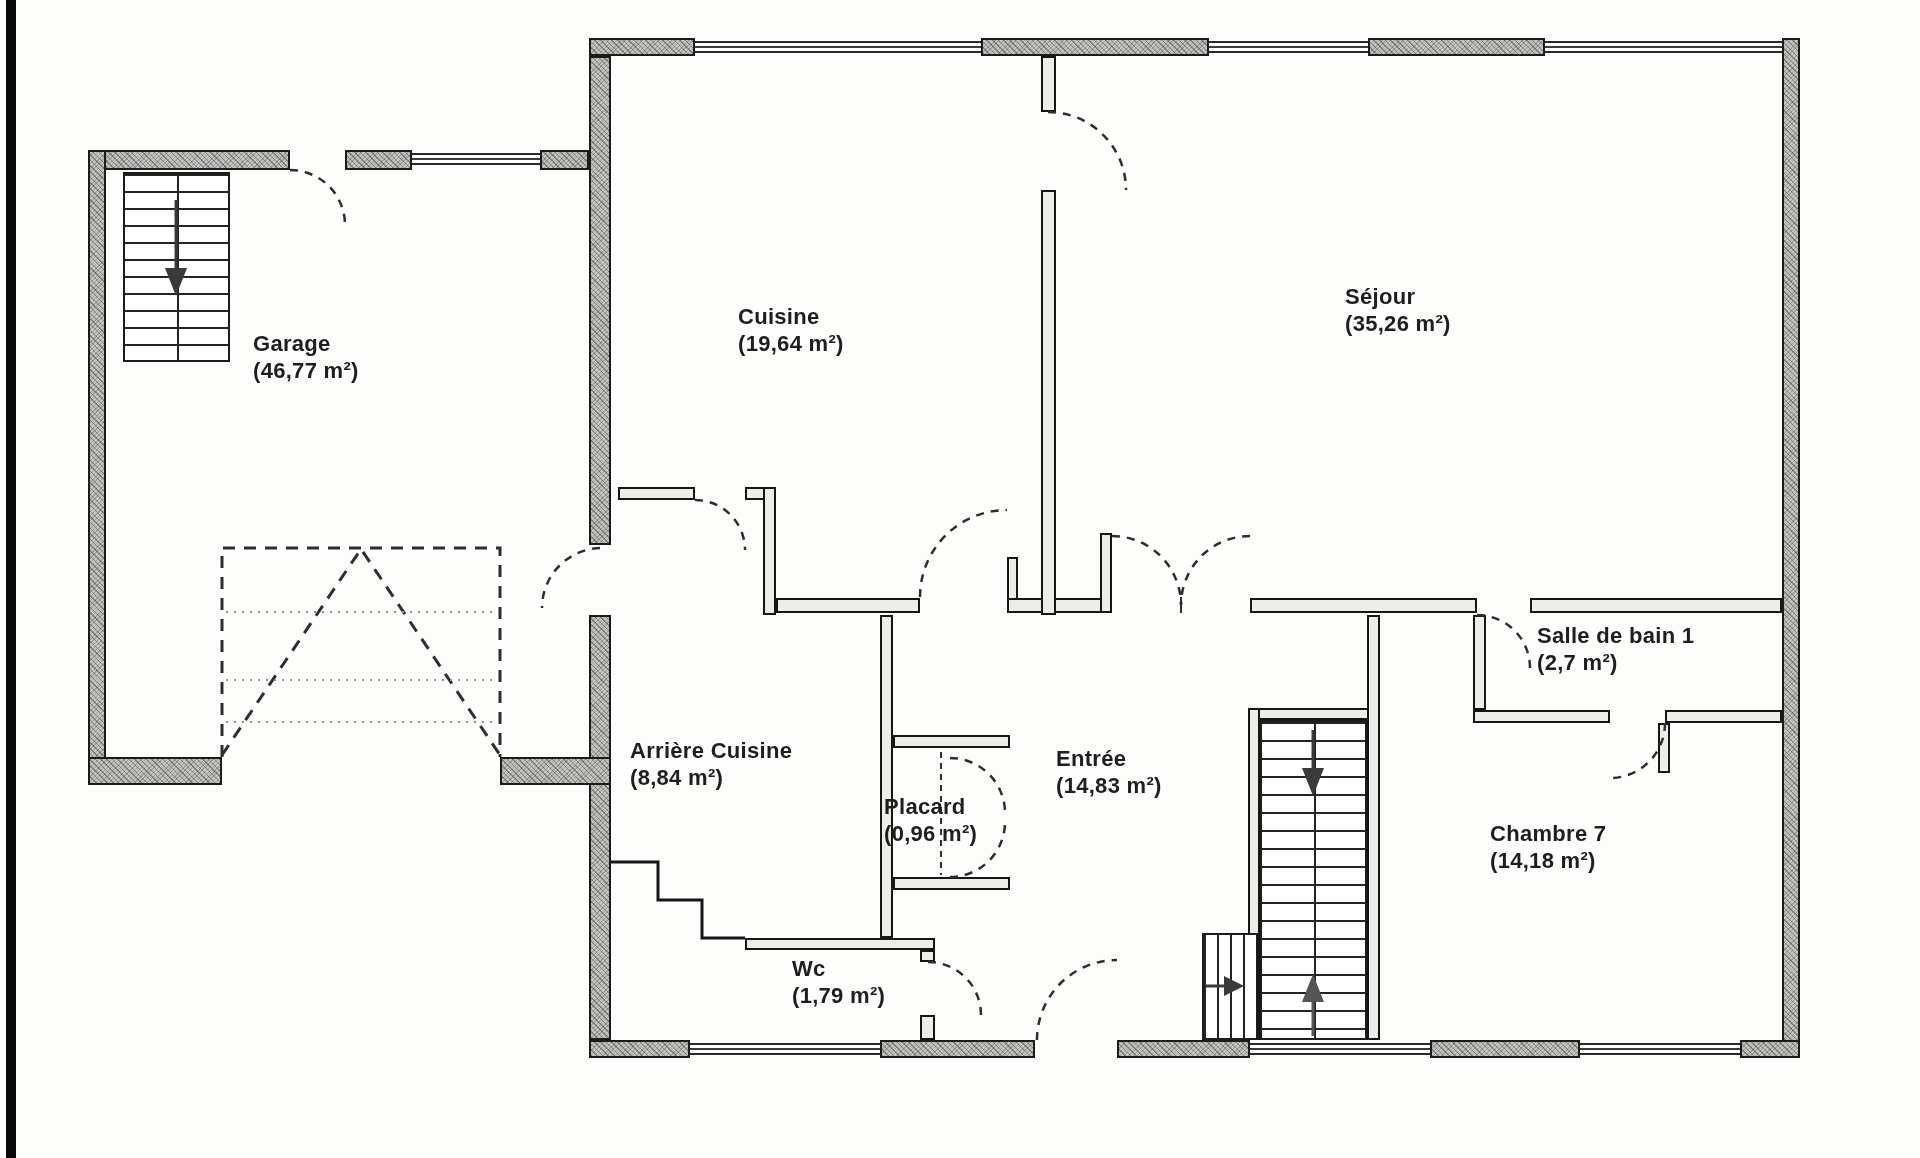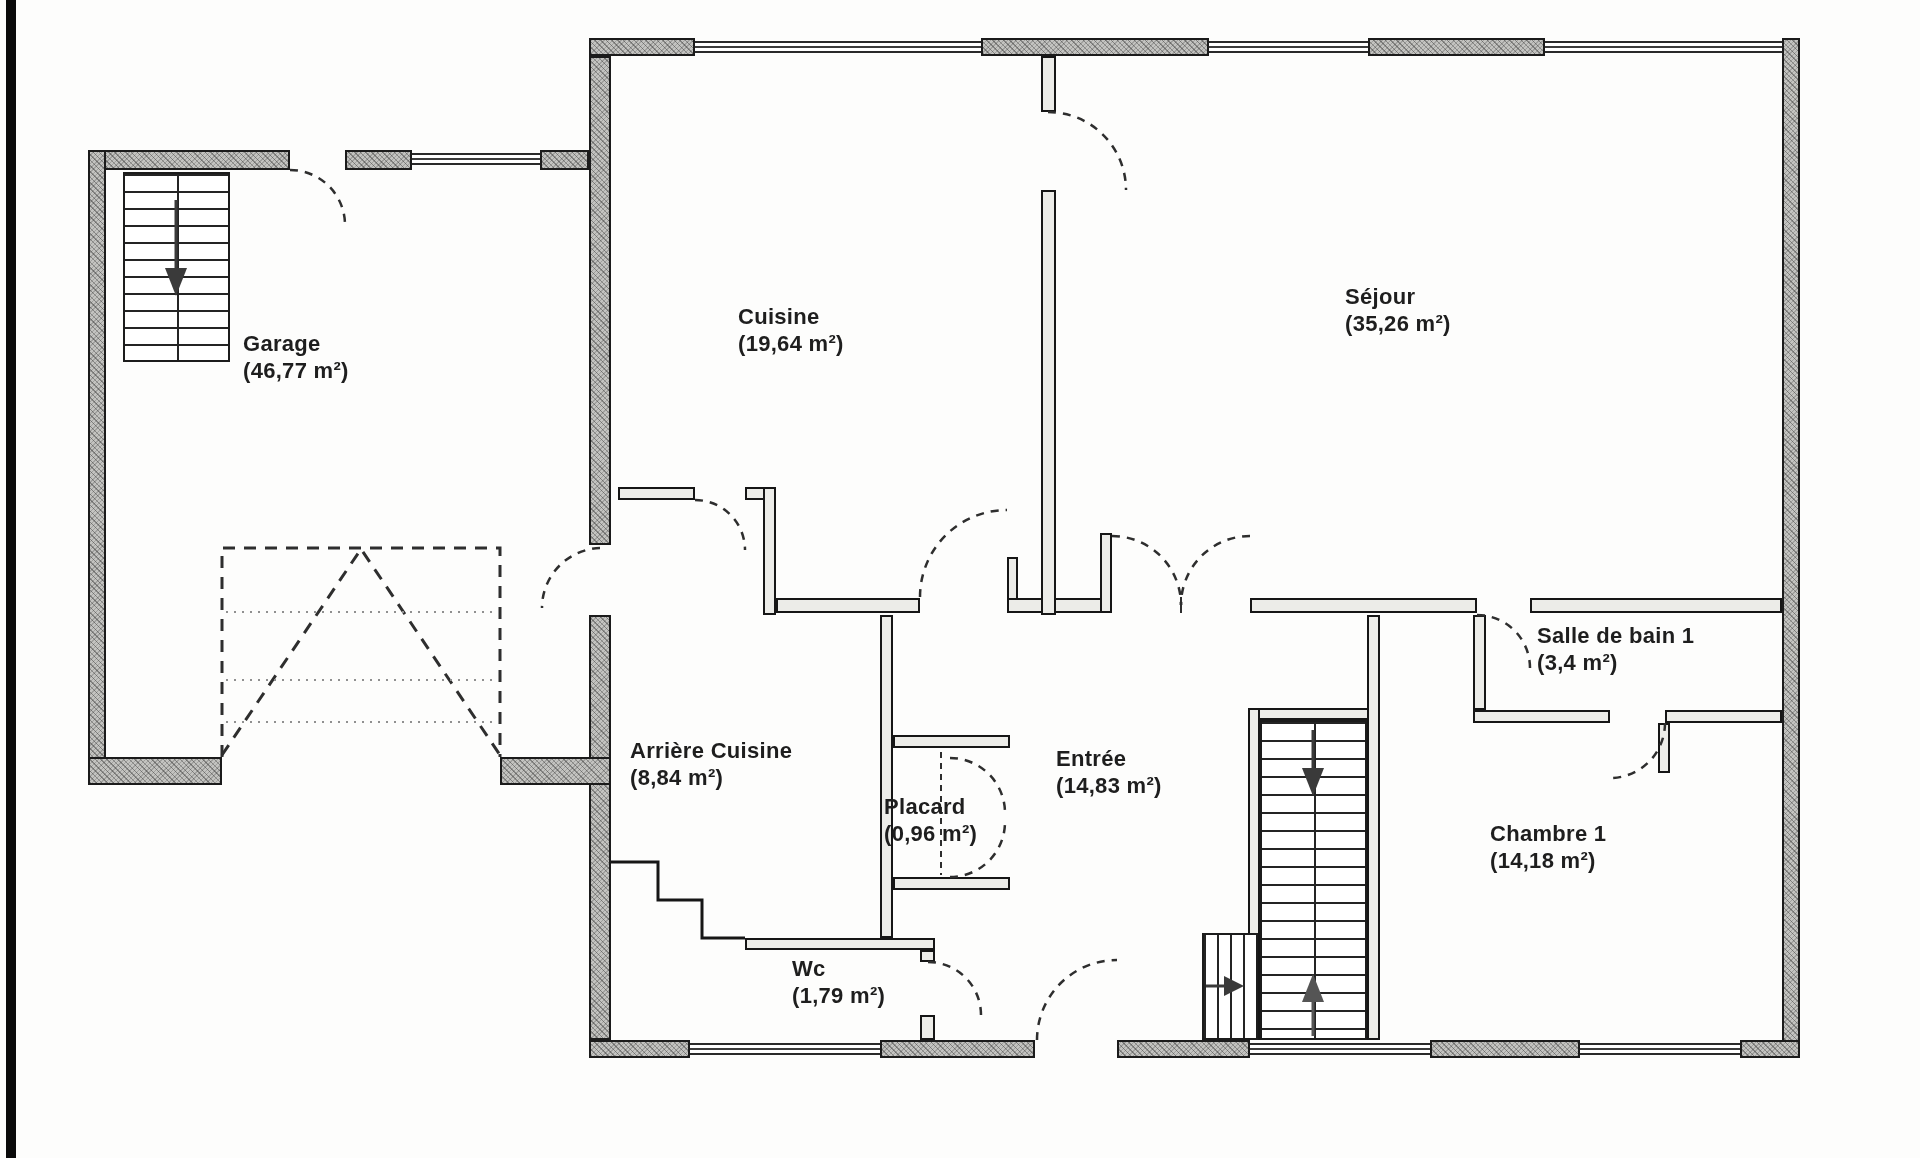--- a/index.html
+++ b/index.html
@@ -140,21 +140,21 @@
     <g>
       <line x1="1313" y1="1002" x2="1313" y2="1036" stroke="#555" stroke-width="3"></line>
       <polygon points="1302,1002 1324,1002 1313,974" fill="#555"></polygon>
     </g>
     <g>
       <line x1="1206" y1="986" x2="1224" y2="986" stroke="#3a3a3a" stroke-width="3"></line>
       <polygon points="1224,976 1224,996 1244,986" fill="#3a3a3a"></polygon>
     </g>
   </svg>
 
-  <div class="room-label" style="left:243px;top:330px">
+  <div class="room-label" style="left:253px;top:330px">
     <span>Garage</span>
     <span class="area">(46,77 m²)</span>
   </div>
   <div class="room-label" style="left:738px;top:303px">
     <span>Cuisine</span>
     <span class="area">(19,64 m²)</span>
   </div>
   <div class="room-label" style="left:1345px;top:283px">
     <span>Séjour</span>
     <span class="area">(35,26 m²)</span>
@@ -170,20 +170,20 @@
   <div class="room-label" style="left:1056px;top:745px">
     <span>Entrée</span>
     <span class="area">(14,83 m²)</span>
   </div>
   <div class="room-label" style="left:792px;top:955px">
     <span>Wc</span>
     <span class="area">(1,79 m²)</span>
   </div>
   <div class="room-label" style="left:1537px;top:622px">
     <span>Salle de bain 1</span>
-    <span class="area">(3,4 m²)</span>
+    <span class="area">(2,7 m²)</span>
   </div>
   <div class="room-label" style="left:1490px;top:820px">
-    <span>Chambre 1</span>
+    <span>Chambre 7</span>
     <span class="area">(14,18 m²)</span>
   </div>
 
 </div>
 
 </body></html>

